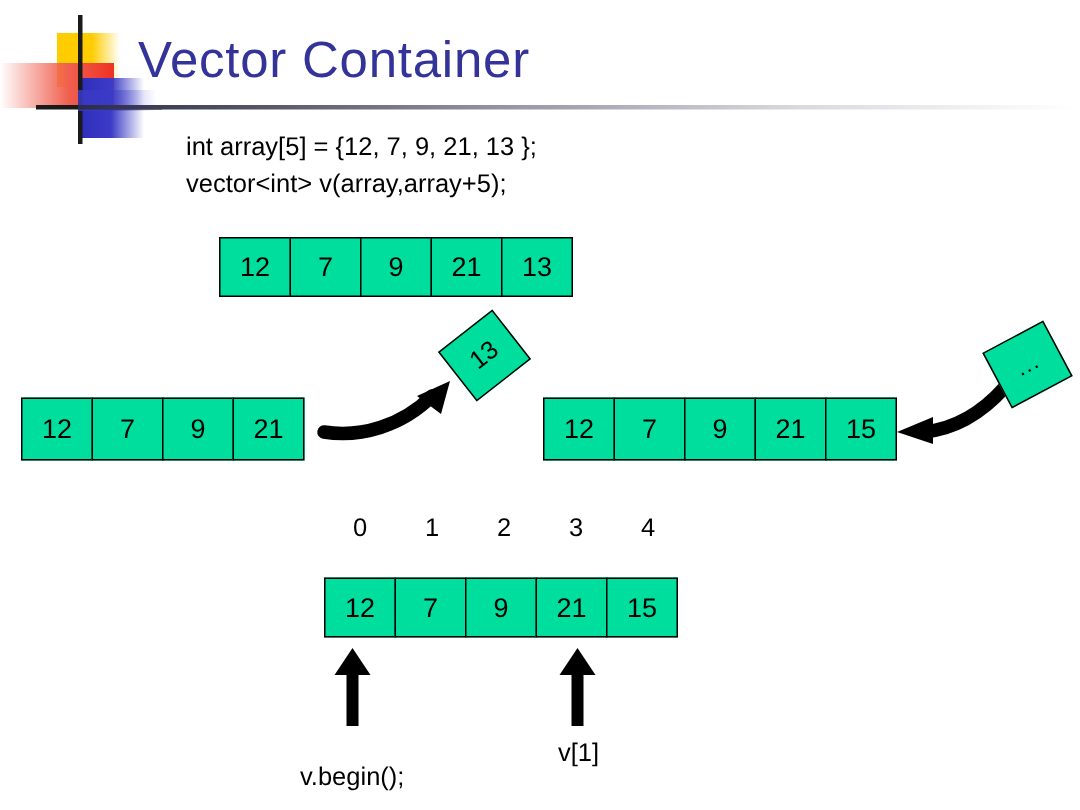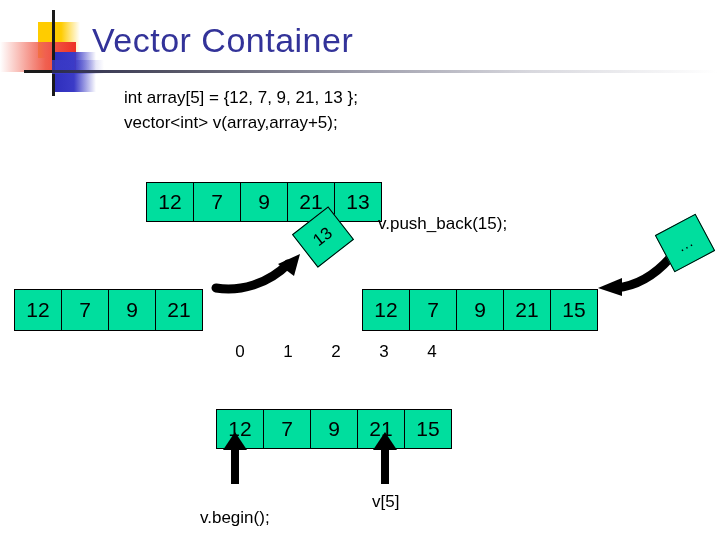--- a/index.html
+++ b/index.html
@@ -111,24 +111,23 @@
     position: absolute;
     display: flex;
   }
   .vcell {
     background: #00DE9E;
     border: 1px solid #000000;
     margin-left: -1px;
     display: flex;
     align-items: center;
     justify-content: center;
-    font-size: 21px;
+    font-size: 18px;
     color: #000000;
     box-sizing: border-box;
-    margin-top: 24px;
   }
   .vcell:first-child { margin-left: 0; }
 
   #row-initial { left: 146px; top: 158px; }
   #row-initial .vcell { width: 48px; height: 40px; }
 
   #row-popback { left: 14px; top: 265px; }
   #row-popback .vcell { width: 48px; height: 42px; }
 
   #row-pushback { left: 362px; top: 265px; }
@@ -250,21 +249,20 @@
     <div class="vcell">21</div>
   </div>
 
   <svg class="curve-arrow" id="arrow-pop" width="100" height="48" viewBox="0 0 100 48">
     <path d="M4,36 C28,40 56,32 76,12" stroke="#000000" stroke-width="9" fill="none" stroke-linecap="round"></path>
     <polygon points="88,2 66,12 82,24" fill="#000000"></polygon>
   </svg>
 
   <div class="tilted" id="cell-popped">13</div>
 
-  <div class="op-label" id="label-pushback">v.push_back(15);</div>
   <div class="vrow" id="row-pushback">
     <div class="vcell">12</div>
     <div class="vcell">7</div>
     <div class="vcell">9</div>
     <div class="vcell">21</div>
     <div class="vcell">15</div>
   </div>
 
   <svg class="curve-arrow" id="arrow-push" width="80" height="48" viewBox="0 0 80 48">
     <path d="M74,6 C58,24 40,34 20,36" stroke="#000000" stroke-width="9" fill="none" stroke-linecap="round"></path>
@@ -294,15 +292,15 @@
   <svg class="up-arrow" id="arrow-begin" width="26" height="52" viewBox="0 0 26 52">
     <rect x="9" y="14" width="8" height="38" fill="#000000"></rect>
     <polygon points="13,0 25,18 1,18" fill="#000000"></polygon>
   </svg>
   <svg class="up-arrow" id="arrow-v3" width="26" height="52" viewBox="0 0 26 52">
     <rect x="9" y="14" width="8" height="38" fill="#000000"></rect>
     <polygon points="13,0 25,18 1,18" fill="#000000"></polygon>
   </svg>
 
   <div class="ptr-label" id="label-begin">v.begin();</div>
-  <div class="ptr-label" id="label-v3">v[5]</div>
+  <div class="ptr-label" id="label-v3">v[1]</div>
 
 </div>
 
 </body></html>

